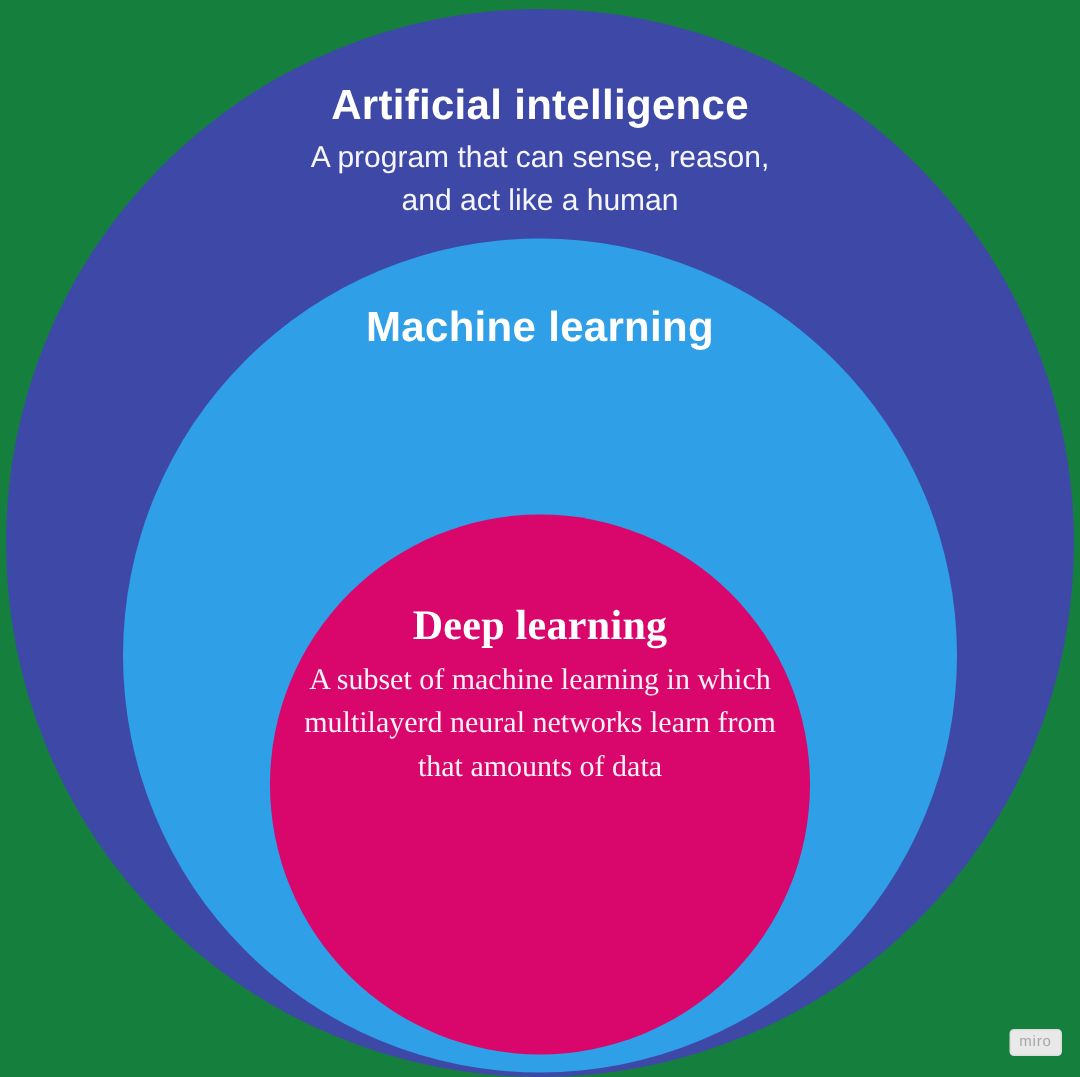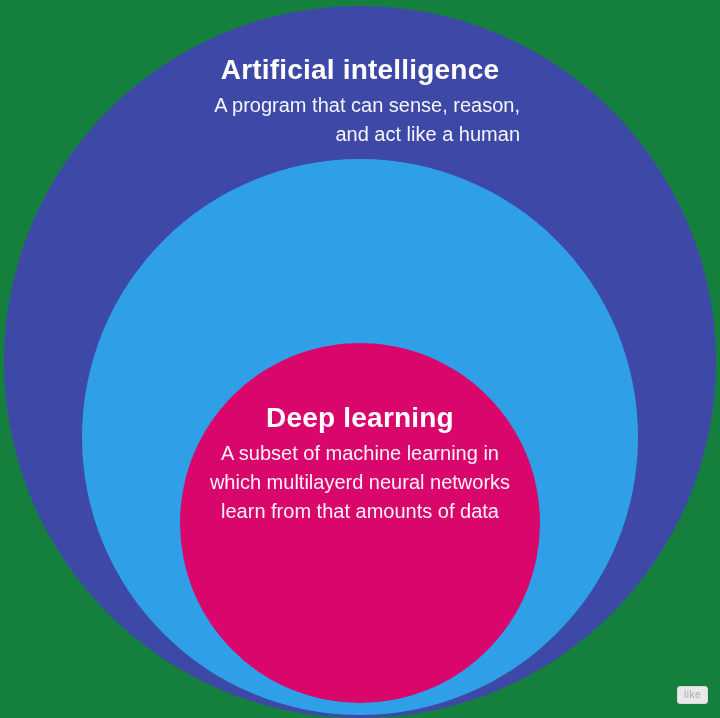--- a/index.html
+++ b/index.html
@@ -40,37 +40,37 @@
   .label-group {
     position: absolute;
     left: 50%;
     transform: translateX(-50%);
     text-align: center;
     color: #ffffff;
     width: 420px;
   }
   .label-ai   { top: 54px; }
   .label-ml   { top: 202px; }
-  .label-dl   { top: 402px; }
+  .label-dl   { top: 402px; font-family: Liberation Serif, serif; }
   .label-group h1 {
     margin: 0 0 5px 0;
     font-size: 28px;
     line-height: 32px;
     font-weight: 700;
     color: #ffffff;
     letter-spacing: 0.2px;
   }
   .label-group p {
     margin: 0 auto;
     font-size: 20px;
     line-height: 29px;
     font-weight: 400;
     color: rgba(255, 255, 255, 0.95);
   }
-  .label-ai p { width: 320px; text-align: right; }
+  .label-ai p { width: 320px; }
   .label-ml p { width: 300px; }
   .label-dl p { width: 330px; }
   .watermark {
     position: absolute;
     right: 12px;
     bottom: 14px;
     background: #e9e9ea;
     border: 1px solid #dcdcdd;
     border-radius: 3px;
     color: #a8a8ac;
@@ -90,22 +90,23 @@
   <div class="circle circle-ml" style="background-color: rgb(47, 159, 232);"></div>
 
   <div class="circle circle-dl" style="background-color: rgb(217, 6, 107);"></div>
 
   <div class="label-group label-ai">
     <h1>Artificial intelligence</h1>
     <p>A program that can sense, reason, and act like a human</p>
   </div>
 
   <div class="label-group label-ml">
+    <h1>Machine learning</h1>
   </div>
 
   <div class="label-group label-dl">
     <h1>Deep learning</h1>
     <p>A subset of machine learning in which multilayerd neural networks learn from that amounts of data</p>
   </div>
 
-  <div class="watermark">like</div>
+  <div class="watermark">miro</div>
 
 </div>
 
 </body></html>

